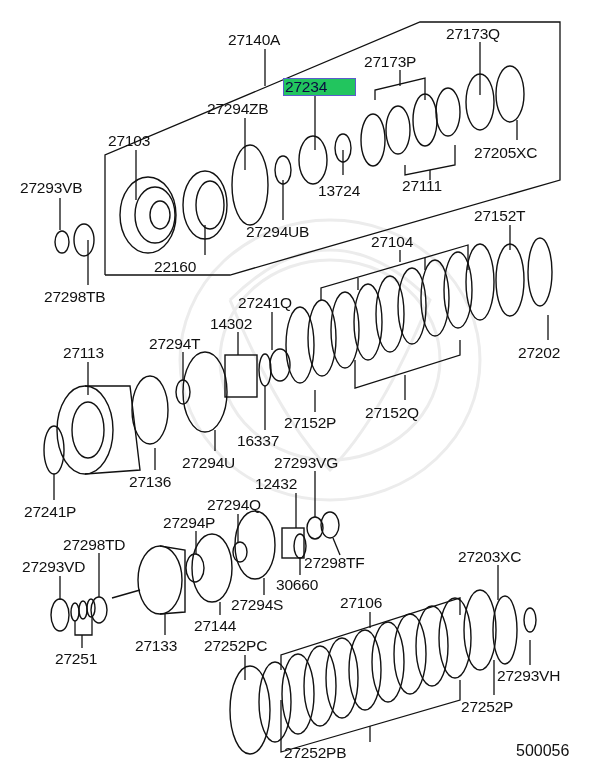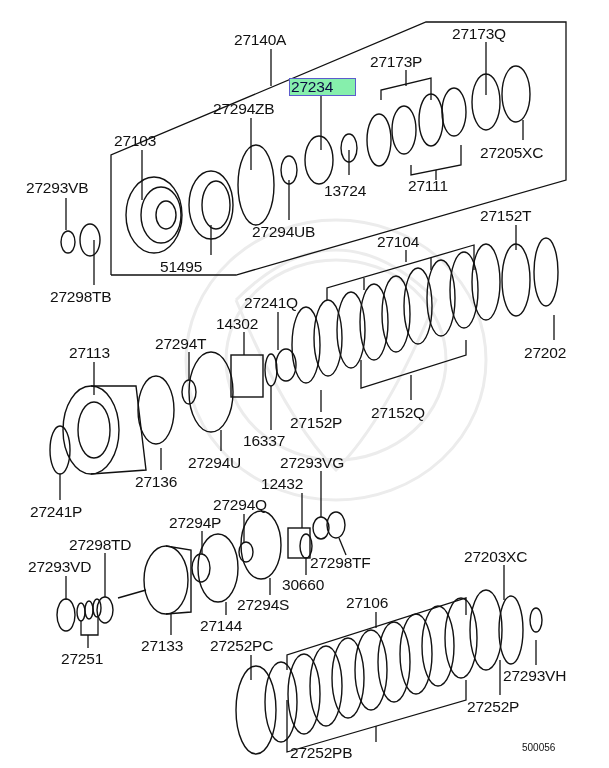--- a/index.html
+++ b/index.html
@@ -1,20 +1,20 @@
 <!DOCTYPE html>
 <html><head>
 <meta charset="utf-8">
 <style>
   html, body { margin:0; padding:0; background:#ffffff; }
   body { width:609px; height:768px; position:relative; overflow:hidden; font-family:"Liberation Sans", sans-serif; }
-  #diagram { position:absolute; left:6px; top:0; width:500px; height:768px; }
+  #diagram { position:absolute; left:0; top:0; width:500px; height:768px; }
   .lbl { position:absolute; font-size:15.5px; color:#111; white-space:nowrap; line-height:16px; letter-spacing:-0.2px; }
-  .lbl.hl { background:#86efac; border:1px solid #5c5ccc; color:#0a0a40; padding:0 22px 0 1px; }
-  .docid { position:absolute; font-size:10px; color:#111; }
+  .lbl.hl { background:#22c55e; border:1px solid #5c5ccc; color:#0a0a40; padding:0 28px 0 1px; }
+  .docid { position:absolute; font-size:16px; color:#111; }
   svg .ln { stroke:#111; stroke-width:1.3; fill:none; }
   svg .pt { stroke:#111; stroke-width:1.4; fill:none; }
   svg .wm { stroke:#ececec; stroke-width:3; fill:none; }
 </style>
 </head>
 <body>
 
 <div id="diagram">
 <svg width="609" height="768" viewBox="0 0 609 768">
 
@@ -172,21 +172,21 @@
 <div class="lbl hl" style="left:283px;top:78px">27234</div>
 <div class="lbl" style="left:207px;top:101px">27294ZB</div>
 <div class="lbl" style="left:108px;top:133px">27103</div>
 <div class="lbl" style="left:474px;top:145px">27205XC</div>
 <div class="lbl" style="left:318px;top:183px">13724</div>
 <div class="lbl" style="left:402px;top:178px">27111</div>
 <div class="lbl" style="left:20px;top:180px">27293VB</div>
 <div class="lbl" style="left:246px;top:224px">27294UB</div>
 <div class="lbl" style="left:474px;top:208px">27152T</div>
 <div class="lbl" style="left:371px;top:234px">27104</div>
-<div class="lbl" style="left:154px;top:259px">51495</div>
+<div class="lbl" style="left:154px;top:259px">22160</div>
 <div class="lbl" style="left:44px;top:289px">27298TB</div>
 <div class="lbl" style="left:238px;top:295px">27241Q</div>
 <div class="lbl" style="left:210px;top:316px">14302</div>
 <div class="lbl" style="left:518px;top:345px">27202</div>
 <div class="lbl" style="left:63px;top:345px">27113</div>
 <div class="lbl" style="left:149px;top:336px">27294T</div>
 <div class="lbl" style="left:365px;top:405px">27152Q</div>
 <div class="lbl" style="left:284px;top:415px">27152P</div>
 <div class="lbl" style="left:237px;top:433px">16337</div>
 <div class="lbl" style="left:182px;top:455px">27294U</div>

